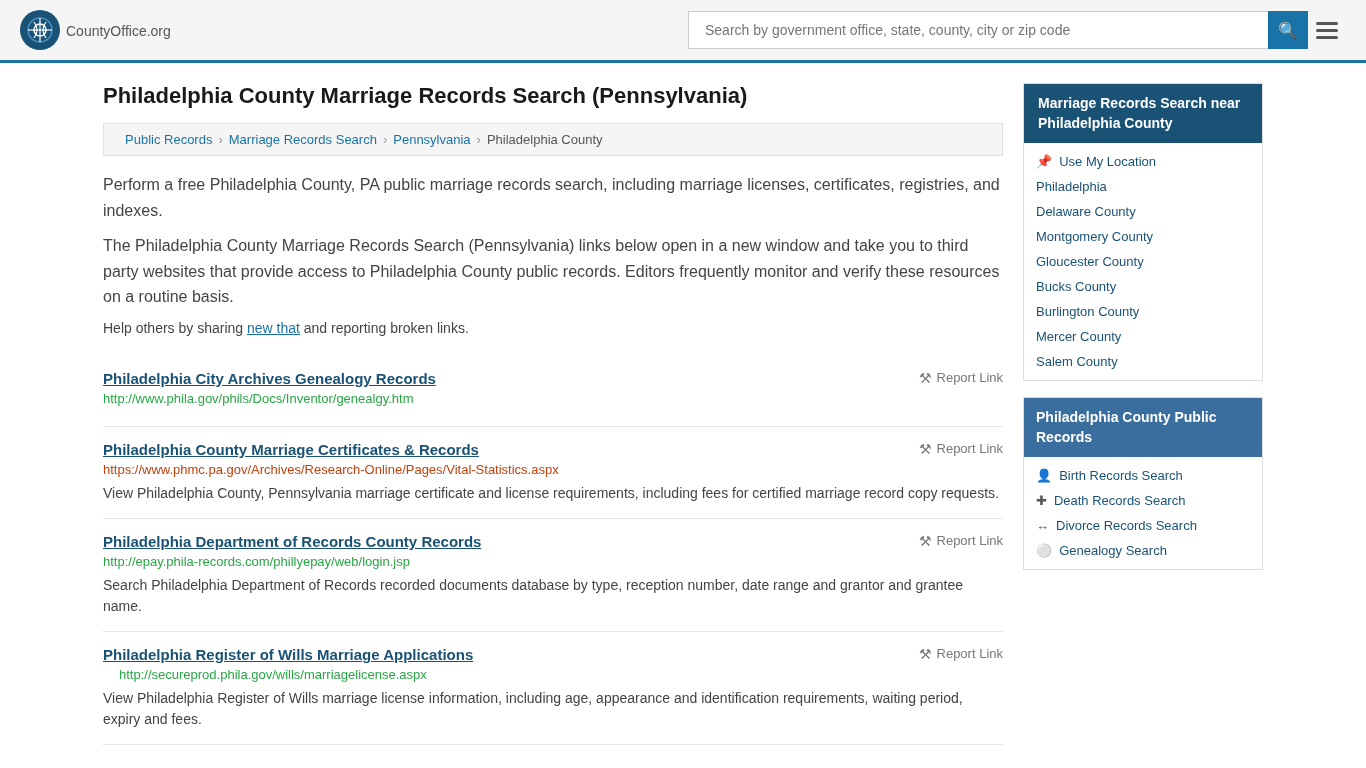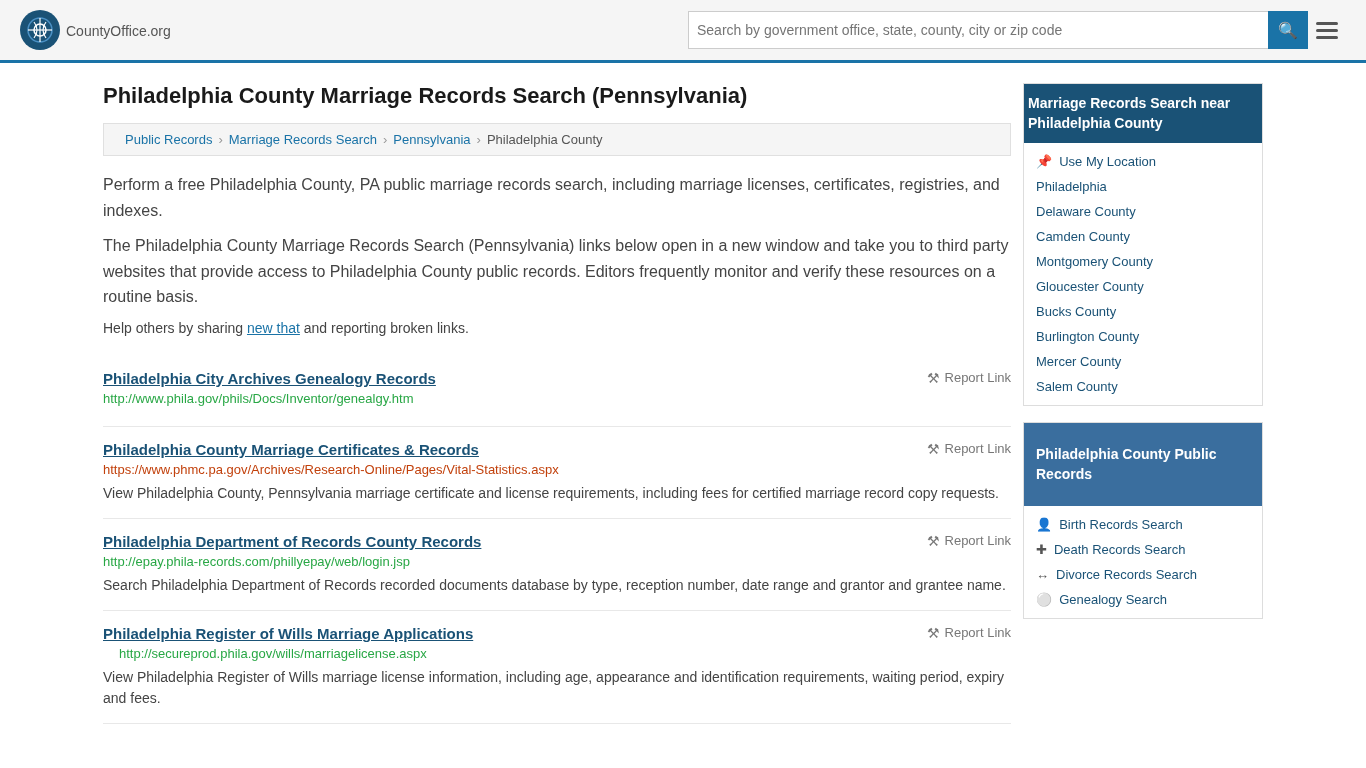--- a/index.html
+++ b/index.html
@@ -44,21 +44,21 @@
     }
     .search-area {
       flex: 1;
       display: flex;
       align-items: center;
       max-width: 620px;
       margin-left: auto;
     }
     .search-input {
       flex: 1;
-      padding: 8px 8px;
+      padding: 8px 16px;
       border: 1px solid #ccc;
       border-right: none;
       font-size: 14px;
       height: 38px;
       outline: none;
     }
     .search-btn {
       background: #1a73a7;
       border: none;
       color: white;
@@ -88,21 +88,21 @@
       background: #555;
       border-radius: 2px;
     }
 
     
     .main-container {
       max-width: 1200px;
       margin: 0 auto;
       padding: 20px 20px 0 20px;
       display: flex;
-      gap: 12px;
+      gap: 20px;
     }
 
     
     .content-area {
       flex: 1;
       min-width: 0;
     }
     .page-title {
       font-size: 22px;
       font-weight: bold;
@@ -192,21 +192,21 @@
       flex-shrink: 0;
     }
     .sidebar-section {
       background: #fff;
       border: 1px solid #ddd;
       margin-bottom: 16px;
     }
     .sidebar-header {
       background: #1a5276;
       color: white;
-      padding: 10px 4px;
+      padding: 10px 14px;
       font-size: 14px;
       font-weight: bold;
       line-height: 1.4;
     }
     .sidebar-list {
       list-style: none;
       padding: 6px 0;
     }
     .sidebar-list li {
       padding: 5px 12px;
@@ -222,21 +222,21 @@
     .sidebar-list li .icon {
       flex-shrink: 0;
       font-size: 13px;
       color: #555;
     }
     .location-icon { color: #c0392b; font-size: 14px; }
 
     .sidebar-section2-header {
       background: #3a6e9e;
       color: white;
-      padding: 22px 12px;
+      padding: 10px 12px;
       font-size: 14px;
       font-weight: bold;
       line-height: 1.4;
     }
     .pub-records-icon {
       font-size: 13px;
       color: #555;
     }
   </style>
 </head>
@@ -359,23 +359,20 @@
           <span class="icon location-icon">📌</span>
           <a href="#">Use My Location</a>
         </li>
         <li>
           <a href="#">Philadelphia</a>
         </li>
         <li>
           <a href="#">Delaware County</a>
         </li>
         <li>
-          <a href="#">Camden County</a>
-        </li>
-        <li>
           <a href="#">Montgomery County</a>
         </li>
         <li>
           <a href="#">Gloucester County</a>
         </li>
         <li>
           <a href="#">Bucks County</a>
         </li>
         <li>
           <a href="#">Burlington County</a>

